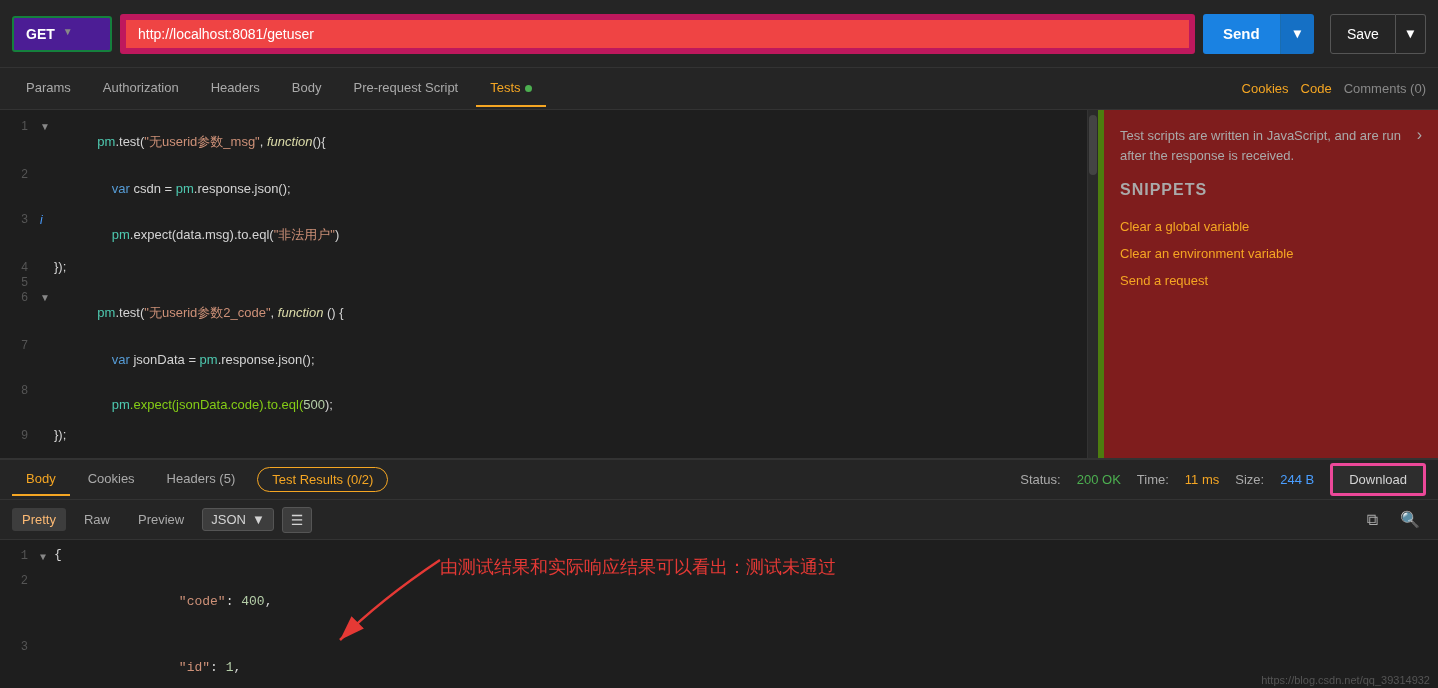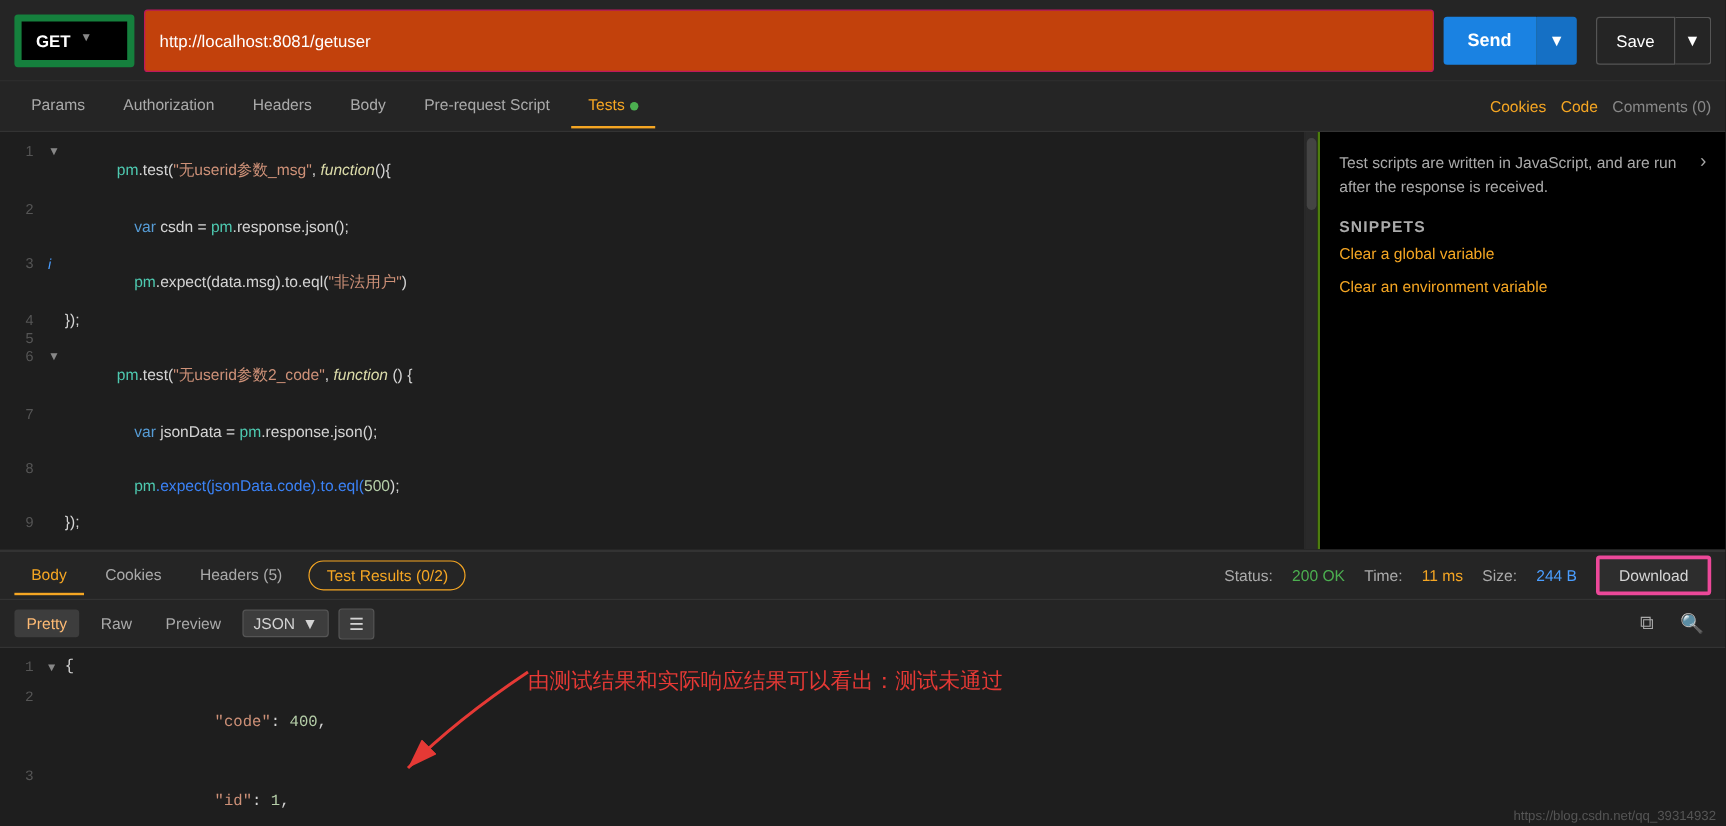--- a/index.html
+++ b/index.html
@@ -17,44 +17,44 @@
       display: flex;
       align-items: center;
       background: #252525;
       padding: 10px 12px;
       gap: 8px;
       border-bottom: 1px solid #333;
       height: 68px;
     }
     .method-select {
       display: flex;
-      background: #000000;
-      border: 6px solid #15803d;
+      background: #4c1d95;
+      border: 2px solid #15803d;
       border-radius: 3px;
       padding: 8px 12px;
       color: #fff;
       font-size: 14px;
       font-weight: 600;
       cursor: pointer;
       gap: 8px;
       min-width: 100px;
     }
     .method-select .chevron {
       color: #888;
       font-size: 10px;
     }
     .url-input {
       flex: 1;
-      background: #c2410c;
-      border: 1px solid #be185d;
+      background: #ef4444;
+      border: 6px solid #be185d;
       border-radius: 3px;
       padding: 8px 12px;
       color: #fff;
       font-size: 14px;
-      height: 52px;
+      height: 40px;
       outline: none;
     }
     .send-btn {
       display: flex;
       align-items: center;
       background: #1a82e2;
       border: none;
       border-radius: 3px 0 0 3px;
       padding: 8px 20px;
       color: #fff;
@@ -177,42 +177,42 @@
       width: 14px;
       flex-shrink: 0;
       font-style: italic;
       font-size: 12px;
       padding-top: 2px;
     }
 
     
     .snippets-panel {
       width: 340px;
-      background: #000000;
-      border-left: 2px solid #4d7c0f;
+      background: #7f1d1d;
+      border-left: 6px solid #4d7c0f;
       padding: 16px;
       font-size: 13px;
     }
     .snippets-panel .desc {
       color: #aaa;
       line-height: 1.5;
       margin-bottom: 16px;
     }
     .snippets-panel .arrow-btn {
       float: right;
       color: #aaa;
       cursor: pointer;
       font-size: 16px;
     }
     .snippets-title {
       color: #aaa;
-      font-size: 13px;
+      font-size: 16px;
       font-weight: 600;
       letter-spacing: 1px;
-      margin-bottom: 8px;
+      margin-bottom: 20px;
       text-transform: uppercase;
     }
     .snippet-link {
       color: #f5a623;
       cursor: pointer;
       display: block;
       margin-bottom: 12px;
       font-size: 13px;
     }
 
@@ -501,21 +501,21 @@
           <span class="line-marker"></span>
           <span class="line-content">
             <span>    </span><span style="color:#569cd6;">var</span><span style="color:#d4d4d4;"> jsonData = </span><span style="color:#4ec9b0;">pm</span><span style="color:#d4d4d4;">.response.json();</span>
           </span>
         </div>
 
         <div class="code-line">
           <span class="line-num">8</span>
           <span class="line-marker"></span>
           <span class="line-content">
-            <span>    </span><span style="color:#4ec9b0;">pm</span><span style="color:#3b82f6;">.expect(jsonData.code).to.eql(</span><span style="color:#b5cea8;">500</span><span style="color:#d4d4d4;">);</span>
+            <span>    </span><span style="color:#4ec9b0;">pm</span><span style="color:#84cc16;">.expect(jsonData.code).to.eql(</span><span style="color:#b5cea8;">500</span><span style="color:#d4d4d4;">);</span>
           </span>
         </div>
 
         <div class="code-line">
           <span class="line-num">9</span>
           <span class="line-marker"></span>
           <span class="line-content"><span style="color:#d4d4d4;">});</span></span>
         </div>
       </div>
     </div>
@@ -525,20 +525,21 @@
     </div>
 
     <div class="snippets-panel">
       <div style="display:flex; align-items:flex-start; justify-content:space-between;">
         <p class="desc">Test scripts are written in JavaScript, and are run after the response is received.</p>
         <span class="arrow-btn">›</span>
       </div>
       <div class="snippets-title">SNIPPETS</div>
       <a class="snippet-link">Clear a global variable</a>
       <a class="snippet-link">Clear an environment variable</a>
+      <a class="snippet-link">Send a request</a>
     </div>
   </div>
 
   <div class="response-area">
 
     <div class="response-tab-bar">
       <div class="response-tabs-left">
         <div class="resp-tab active">Body</div>
         <div class="resp-tab">Cookies</div>
         <div class="resp-tab">Headers (5)</div>

